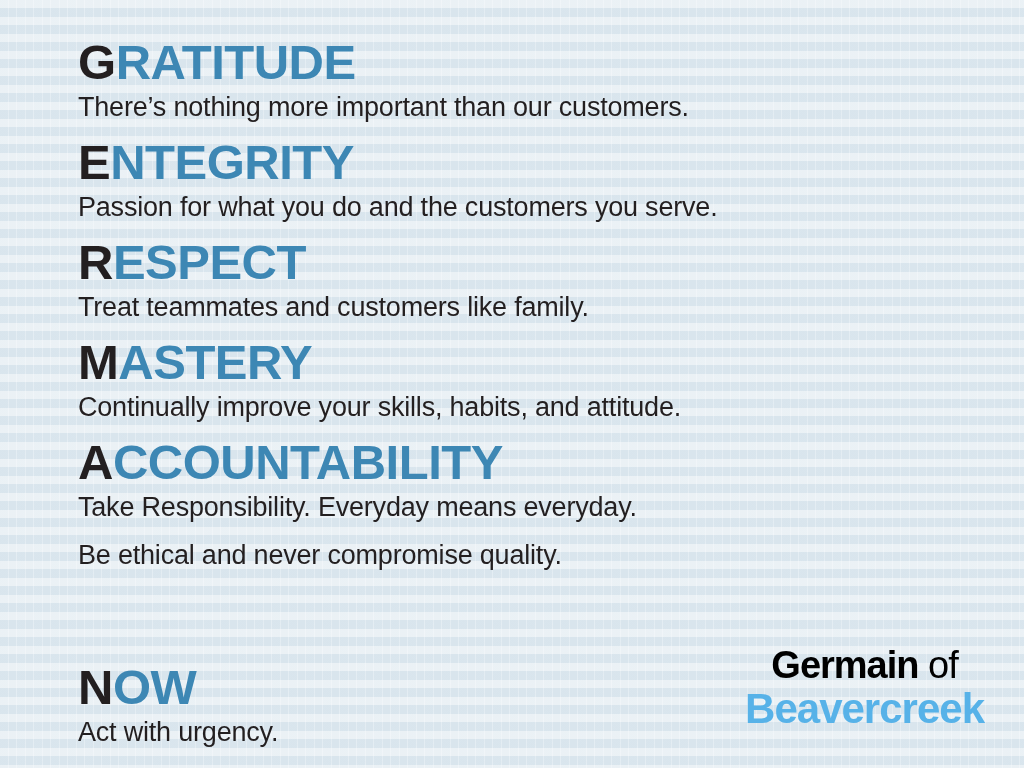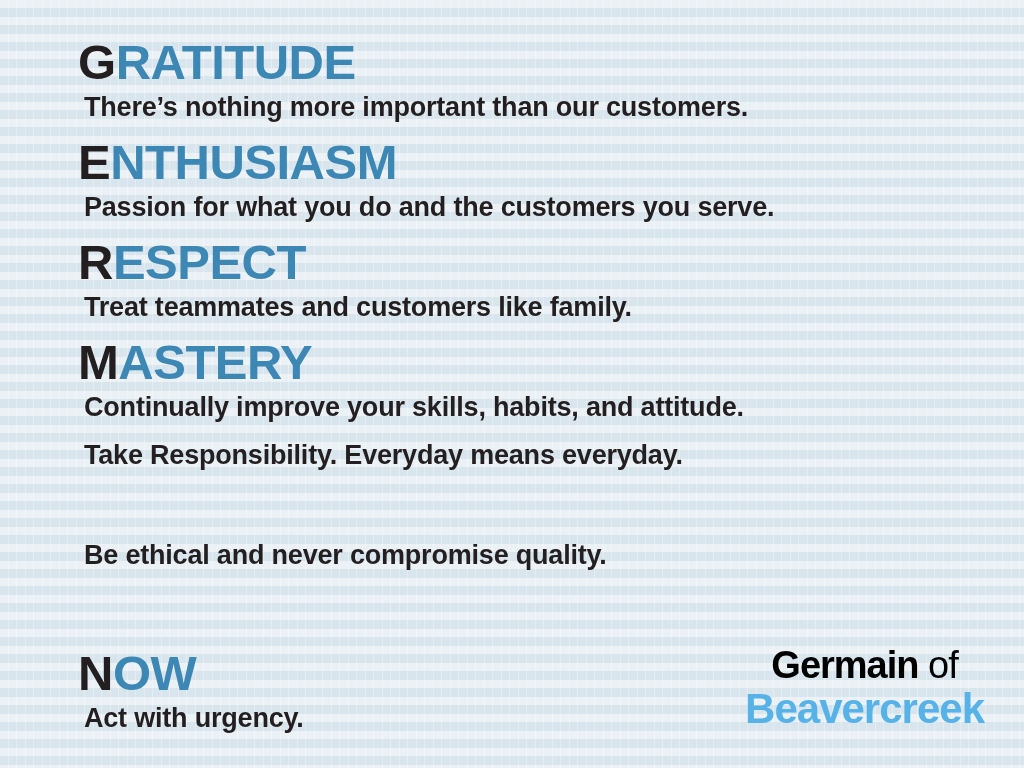--- a/index.html
+++ b/index.html
@@ -64,39 +64,39 @@
     color: #3d87b4;
   }
   .value-heading .initial {
     color: #231f20;
   }
   .value-heading .rest {
     color: #3d87b4;
   }
 
   .value-desc {
-    margin: 6px;
+    margin: 0;
     margin-top: 3px;
     font-family: "Liberation Sans", sans-serif;
-    font-weight: bold;
+    font-weight: normal;
     font-size: 27px;
     line-height: 32px;
     letter-spacing: -0.2px;
     white-space: nowrap;
     color: #231f20;
   }
 
   
   .vb-0 { top: 36px;  }
   .vb-1 { top: 136px; }
   .vb-2 { top: 236px; }
   .vb-3 { top: 336px; }
   .vb-4 { top: 436px; }
   .vb-5 { top: 536px; }
-  .vb-6 { top: 647px; }
+  .vb-6 { top: 661px; }
 
   #logo {
     position: absolute;
     right: 40px;
     top: 644px;
     text-align: center;
     line-height: 1;
   }
   #logo-line1 {
     font-family: "Liberation Sans", sans-serif;
@@ -130,35 +130,36 @@
   <div id="texture-overlay"></div>
 
   <div id="content">
 
     <div class="value-block vb-0">
       <div class="value-heading"><span class="initial">G</span><span class="rest">RATITUDE</span></div>
       <div class="value-desc">There’s nothing more important than our customers.</div>
     </div>
 
     <div class="value-block vb-1">
-      <div class="value-heading"><span class="initial">E</span><span class="rest">NTHUSIASM</span></div>
+      <div class="value-heading"><span class="initial">E</span><span class="rest">NTEGRITY</span></div>
       <div class="value-desc">Passion for what you do and the customers you serve.</div>
     </div>
 
     <div class="value-block vb-3">
       <div class="value-heading"><span class="initial">M</span><span class="rest">ASTERY</span></div>
       <div class="value-desc">Continually improve your skills, habits, and attitude.</div>
     </div>
 
     <div class="value-block vb-2">
       <div class="value-heading"><span class="initial">R</span><span class="rest">ESPECT</span></div>
       <div class="value-desc">Treat teammates and customers like family.</div>
     </div>
 
     <div class="value-block vb-4">
+      <div class="value-heading"><span class="initial">A</span><span class="rest">CCOUNTABILITY</span></div>
       <div class="value-desc">Take Responsibility. Everyday means everyday.</div>
     </div>
 
     <div class="value-block vb-5">
       <div class="value-desc">Be ethical and never compromise quality.</div>
     </div>
 
     <div class="value-block vb-6">
       <div class="value-heading"><span class="initial">N</span><span class="rest">OW</span></div>
       <div class="value-desc">Act with urgency.</div>

